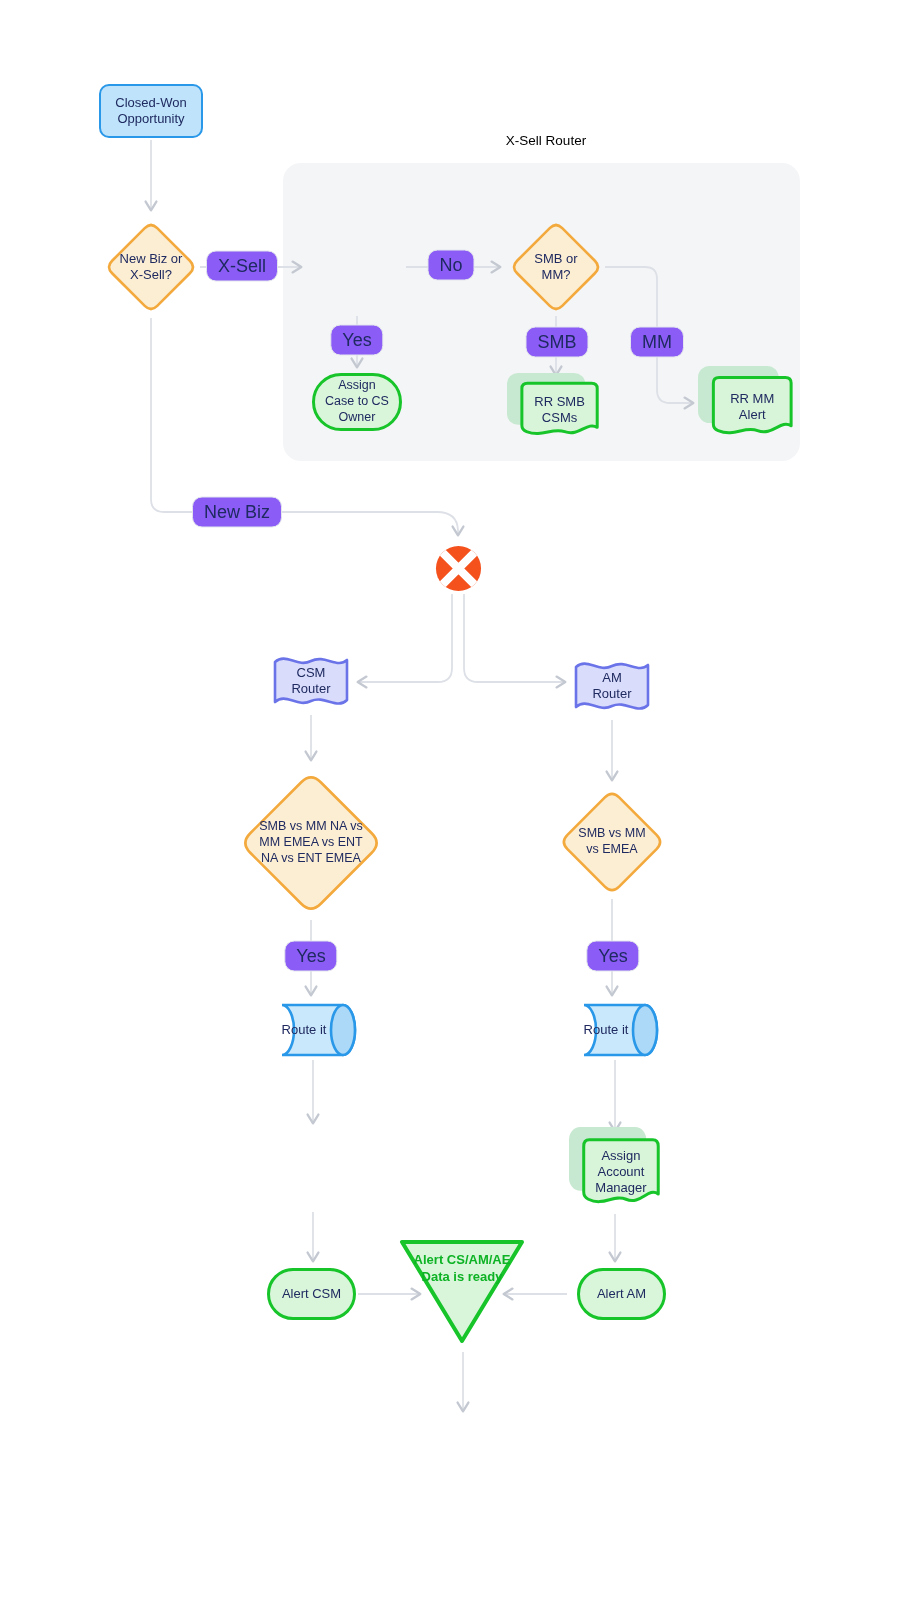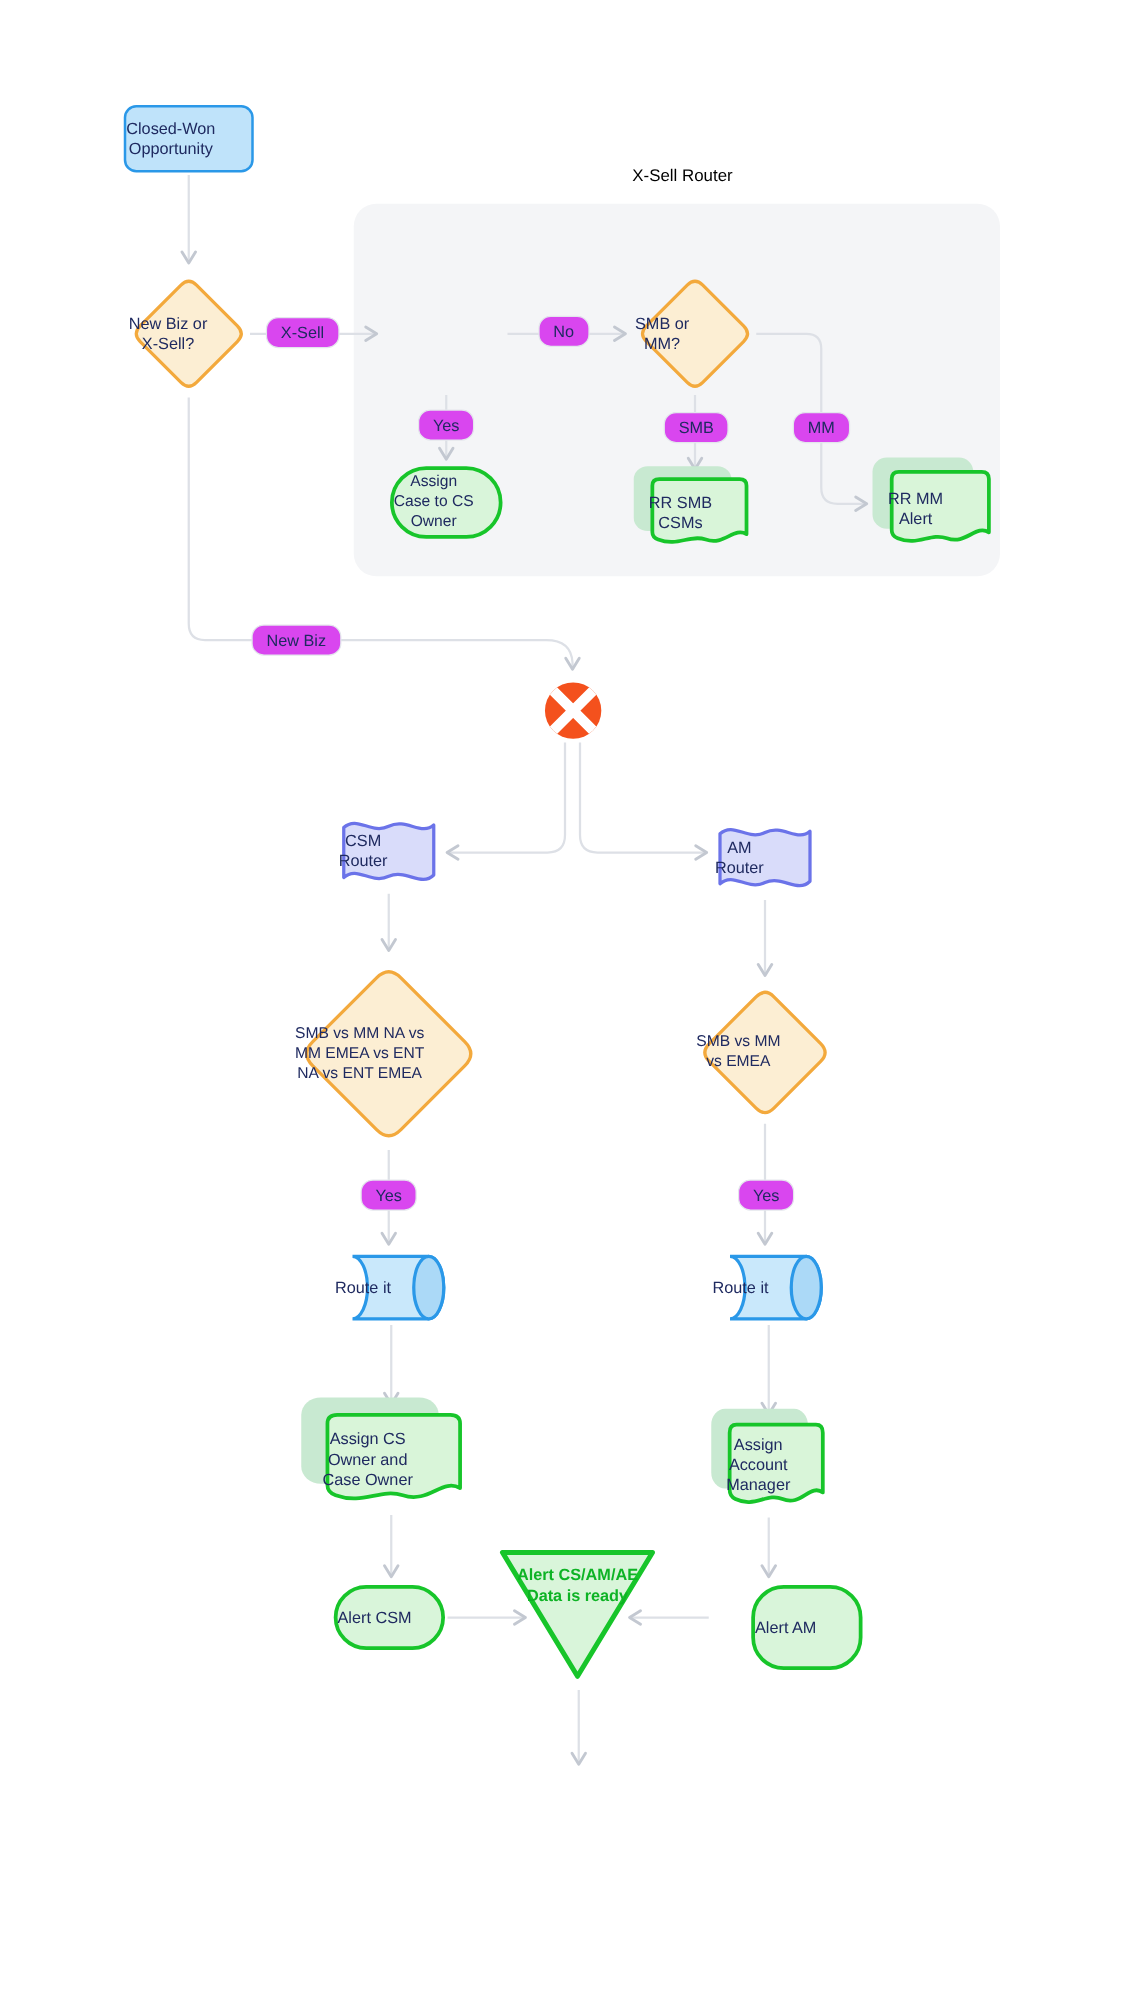--- a/index.html
+++ b/index.html
@@ -1,31 +1,31 @@
 <!DOCTYPE html>
 <html><head>
 <meta charset="utf-8">
 <style>
   html,body{margin:0;padding:0;background:#ffffff;}
   body{width:915px;height:1600px;position:relative;overflow:hidden;
        font-family:"Liberation Sans","DejaVu Sans",sans-serif;color:#1f2a60;}
   .stage{position:absolute;inset:0;}
   .panel{position:absolute;background:#f4f5f7;border-radius:18px;z-index:0;}
   .wires{position:absolute;left:0;top:0;z-index:1;}
-  .node{position:absolute;z-index:2;display:flex;align-items:center;justify-content:flex-start;}
+  .node{position:absolute;z-index:2;display:flex;align-items:center;justify-content:center;}
   .node svg.shape{position:absolute;inset:0;width:100%;height:100%;overflow:visible;}
   .lbl{position:relative;z-index:3;white-space:pre-line;text-align:center;
        font-size:13px;line-height:1.26;color:#1f2a60;}
   .lbl.small{font-size:12.5px;}
   .box-blue{background:#bfe3fa;border:2.5px solid #2a98e8;border-radius:10px;box-sizing:border-box;}
   .stadium{background:#d9f5da;border:3px solid #17c52a;border-radius:29px;box-sizing:border-box;}
   .stadium.alert{border-radius:26px;}
   .pill{position:absolute;z-index:4;transform:translate(-50%,-50%);
-        background:#d946ef;border:1.5px solid #e3e6ec;border-radius:10px;
-        padding:4px 11px;font-size:13px;color:#1f2a60;white-space:nowrap;}
+        background:#8b5cf6;border:1.5px solid #e3e6ec;border-radius:10px;
+        padding:4px 11px;font-size:18px;color:#1f2a60;white-space:nowrap;}
   .group-title{position:absolute;z-index:2;transform:translate(-50%,-50%);
         font-size:13.5px;font-weight:500;color:#000000;white-space:nowrap;}
   .diamond-fill{fill:#fceed3;stroke:#f3a93c;stroke-width:2.6;stroke-linejoin:round;vector-effect:non-scaling-stroke;}
   .doc-main{fill:#d9f5d9;stroke:#17c52a;stroke-width:3;stroke-linejoin:round;vector-effect:non-scaling-stroke;}
   .doc-shadow{fill:#c8e9d1;}
   .router-fill{fill:#d9dcfa;stroke:#6b73e9;stroke-width:2.6;stroke-linejoin:round;vector-effect:non-scaling-stroke;}
   .cyl-body{fill:#c9e8fb;stroke:#2a98e8;stroke-width:2.6;vector-effect:non-scaling-stroke;}
   .cyl-cap{fill:#abd9f7;stroke:#2a98e8;stroke-width:2.6;vector-effect:non-scaling-stroke;}
   .tri-fill{fill:#d9f5da;stroke:#17c52a;stroke-width:4;stroke-linejoin:round;vector-effect:non-scaling-stroke;}
   .tri-label{position:absolute;top:16px;left:0;right:0;z-index:3;text-align:center;white-space:pre-line;
@@ -172,45 +172,36 @@
   </div>
 
   <div class="node" style="left:570px;top:1002px;width:90px;height:56px">
     <svg class="shape" viewBox="0 0 90 56" preserveAspectRatio="none">
       <path class="cyl-body" d="M14 3 H75 A12 25 0 0 1 75 53 H14 A12 25 0 0 0 14 3 Z"></path>
       <ellipse class="cyl-cap" cx="75" cy="28" rx="12" ry="25"></ellipse>
     </svg>
     <span class="lbl cyl-lbl">Route it</span>
   </div>
 
-  <div class="node" style="left:241px;top:1118px;width:131px;height:92px">
-    <svg class="shape" viewBox="0 0 100 80" preserveAspectRatio="none">
-      <rect class="doc-shadow" x="0" y="0" width="84" height="60" rx="12"></rect>
-      <path class="doc-main" d="M16 18 Q16 12 22 12 H91 Q97 12 97 18 V63 C86 56 78 74 62 68 C48 63 38 75 21 68 Q16 66 16 61 Z"></path>
-    </svg>
-    <span class="lbl doc-lbl">Assign CS
-Owner and
-Case Owner</span>
-  </div>
 
   <div class="node" style="left:569px;top:1127px;width:92px;height:85px">
     <svg class="shape" viewBox="0 0 100 80" preserveAspectRatio="none">
       <rect class="doc-shadow" x="0" y="0" width="84" height="60" rx="12"></rect>
       <path class="doc-main" d="M16 18 Q16 12 22 12 H91 Q97 12 97 18 V63 C86 56 78 74 62 68 C48 63 38 75 21 68 Q16 66 16 61 Z"></path>
     </svg>
     <span class="lbl doc-lbl">Assign
 Account
 Manager</span>
   </div>
 
   <div class="node stadium alert" style="left:267px;top:1268px;width:89px;height:52px">
     <span class="lbl">Alert CSM</span>
   </div>
 
-  <div class="node stadium alert" style="left:601px;top:1268px;width:89px;height:68px">
+  <div class="node stadium alert" style="left:577px;top:1268px;width:89px;height:52px">
     <span class="lbl">Alert AM</span>
   </div>
 
   <div class="node" style="left:392px;top:1236px;width:140px;height:112px">
     <svg class="shape" viewBox="0 0 140 112" preserveAspectRatio="none">
       <path class="tri-fill" d="M10 6 H130 L70 105 Z"></path>
     </svg>
     <span class="tri-label">Alert CS/AM/AE
 Data is ready</span>
   </div>

